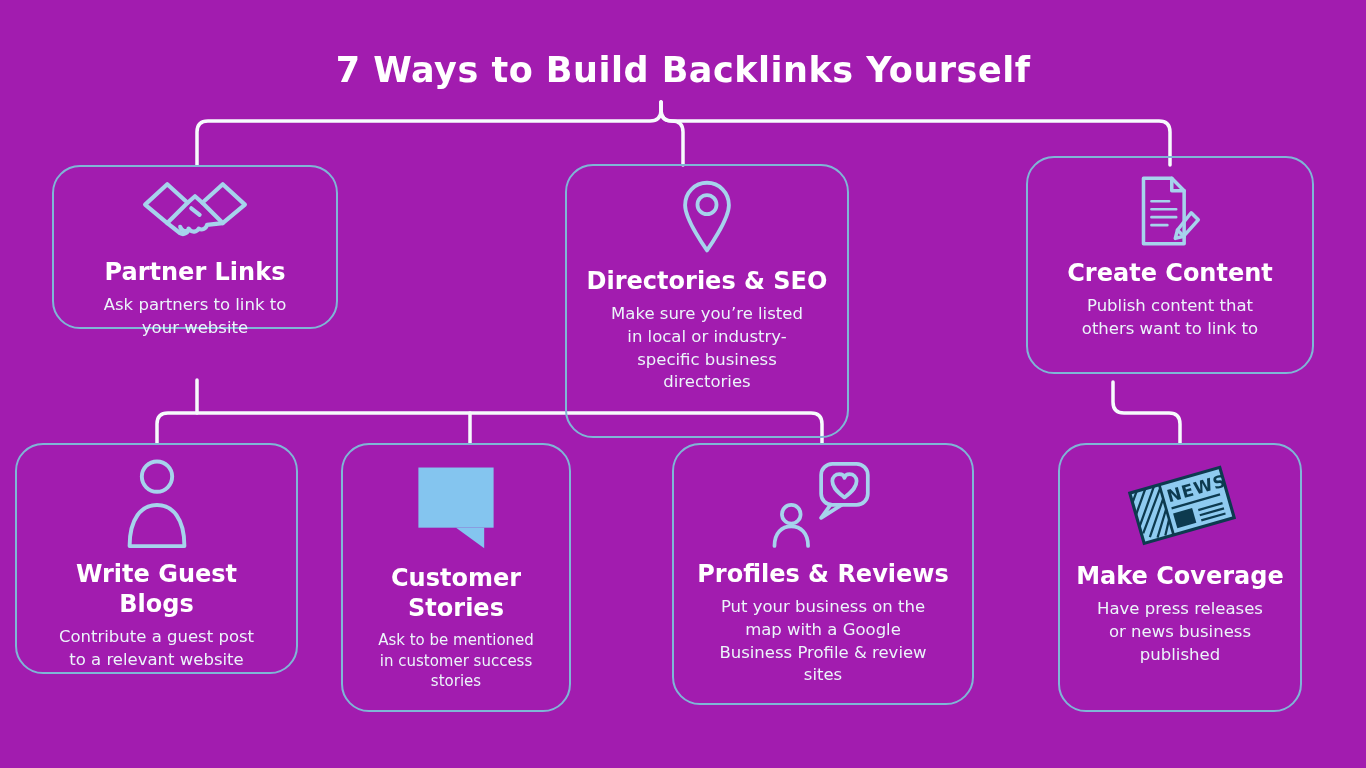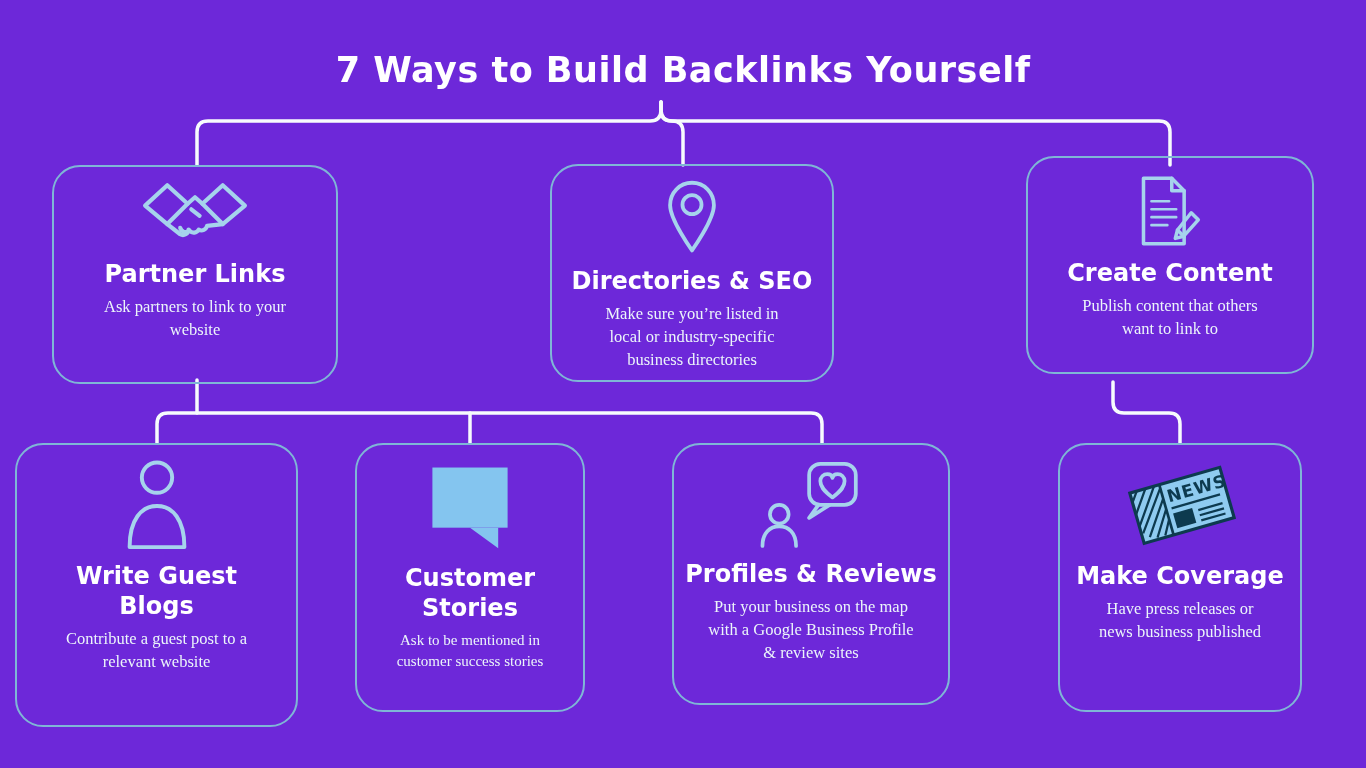--- a/index.html
+++ b/index.html
@@ -1,39 +1,39 @@
 <!DOCTYPE html>
 <html><head>
 <meta charset="utf-8">
 <style>
   html,body{margin:0;padding:0;background:#0d3a4f;}
   .canvas{
-    position:relative;width:1366px;height:768px;background:#6d28d9;
+    position:relative;width:1366px;height:768px;background:#a21caf;
     font-family:"DejaVu Sans","Liberation Sans",sans-serif;overflow:hidden;color:#fff;
   }
   .page-title{
     position:absolute;top:50px;left:0;width:100%;margin:0;text-align:center;
     font-size:35px;font-weight:800;letter-spacing:.5px;color:#ffffff;
   }
   .connectors{position:absolute;left:0;top:0;}
   .card{
     position:absolute;border:2.5px solid #7fb6d6;border-radius:28px;
     display:flex;flex-direction:column;align-items:center;text-align:center;
     box-sizing:border-box;
   }
   .icon-wrap{display:flex;align-items:center;justify-content:center;}
   .card-title{margin:8px 0 0;font-size:24px;font-weight:700;line-height:1.25;color:#ffffff;padding:0 8px;}
-  .card-body{margin:7px 15px 0;font-size:16.5px;line-height:1.38;color:#ecf5fa;padding:0 22px;font-family:Liberation Serif, serif;}
+  .card-body{margin:7px 15px 0;font-size:16.5px;line-height:1.38;color:#ecf5fa;padding:0 22px;}
   
-  .c1{left:52px;top:165px;width:286px;height:219px;}
-  .c2{left:550px;top:164px;width:284px;height:218px;}
+  .c1{left:52px;top:165px;width:286px;height:164px;}
+  .c2{left:565px;top:164px;width:284px;height:274px;}
   .c3{left:1026px;top:156px;width:288px;height:218px;}
-  .c4{left:15px;top:443px;width:283px;height:284px;}
-  .c5{left:355px;top:443px;width:230px;height:269px;}
-  .c6{left:672px;top:443px;width:278px;height:262px;}
+  .c4{left:15px;top:443px;width:283px;height:231px;}
+  .c5{left:341px;top:443px;width:230px;height:269px;}
+  .c6{left:672px;top:443px;width:302px;height:262px;}
   .c7{left:1058px;top:443px;width:244px;height:269px;}
   .c1 .icon-wrap{margin-top:8px;height:76px;}
   .c2 .icon-wrap{margin-top:12px;height:80px;}
   .c3 .icon-wrap{margin-top:14px;height:78px;}
   .c4 .icon-wrap{margin-top:12px;height:96px;}
   .c5 .icon-wrap{margin-top:14px;height:96px;}
   .c6 .icon-wrap{margin-top:10px;height:96px;}
   .c7 .icon-wrap{margin-top:12px;height:96px;}
   .c4 .card-title{padding:0 48px;}
   .c5 .card-body{font-size:15px;padding:0 16px;text-align:center;}

